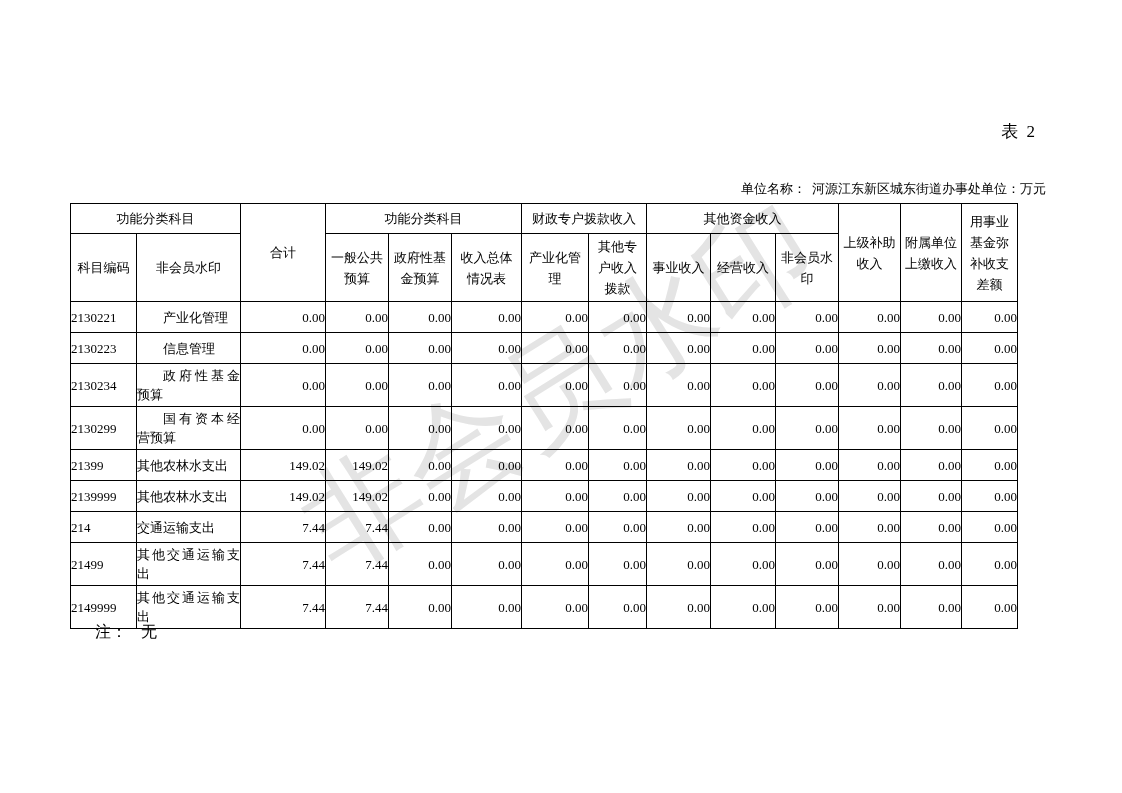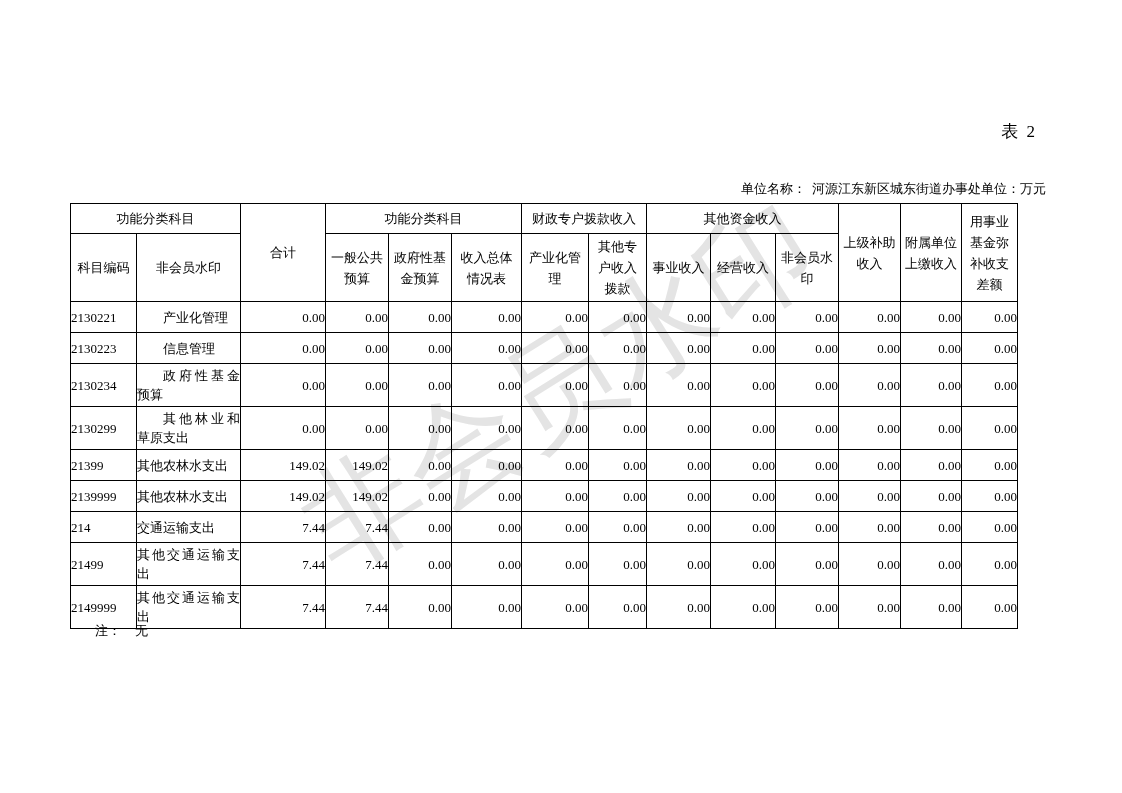--- a/index.html
+++ b/index.html
@@ -64,21 +64,21 @@
     line-height:19px;
     vertical-align:middle;
     padding:2px 0;
   }
   td.code { text-align:left; padding-left:6px;margin-top:21px; }
   td.name { text-align:justify; padding-left:5px; padding-right:5px; }
   td.name.indent { text-indent:2em; }
   td.num { text-align:right; padding-right:7px; }
   .note {
     position:absolute; top:622px; left:95px;
-    font-size:13px; z-index:1;
+    font-size:16px; z-index:1;
   }
   .note .note-value { margin-left:14px; }
 </style>
 </head>
 <body>
 
 <div class="sheet">
 
   <div class="watermark" style="color: rgb(228, 228, 228);">非会员水印</div>
 
@@ -177,21 +177,21 @@
           <td class="num">0.00</td>
           <td class="num">0.00</td>
           <td class="num">0.00</td>
           <td class="num">0.00</td>
           <td class="num">0.00</td>
           <td class="num">0.00</td>
           <td class="num">0.00</td>
         </tr>
         <tr>
           <td class="code">2130299</td>
-          <td class="name indent">其他林业和草原支出</td>
+          <td class="name indent">国有资本经营预算</td>
           <td class="num">0.00</td>
           <td class="num">0.00</td>
           <td class="num">0.00</td>
           <td class="num">0.00</td>
           <td class="num">0.00</td>
           <td class="num">0.00</td>
           <td class="num">0.00</td>
           <td class="num">0.00</td>
           <td class="num">0.00</td>
           <td class="num">0.00</td>

